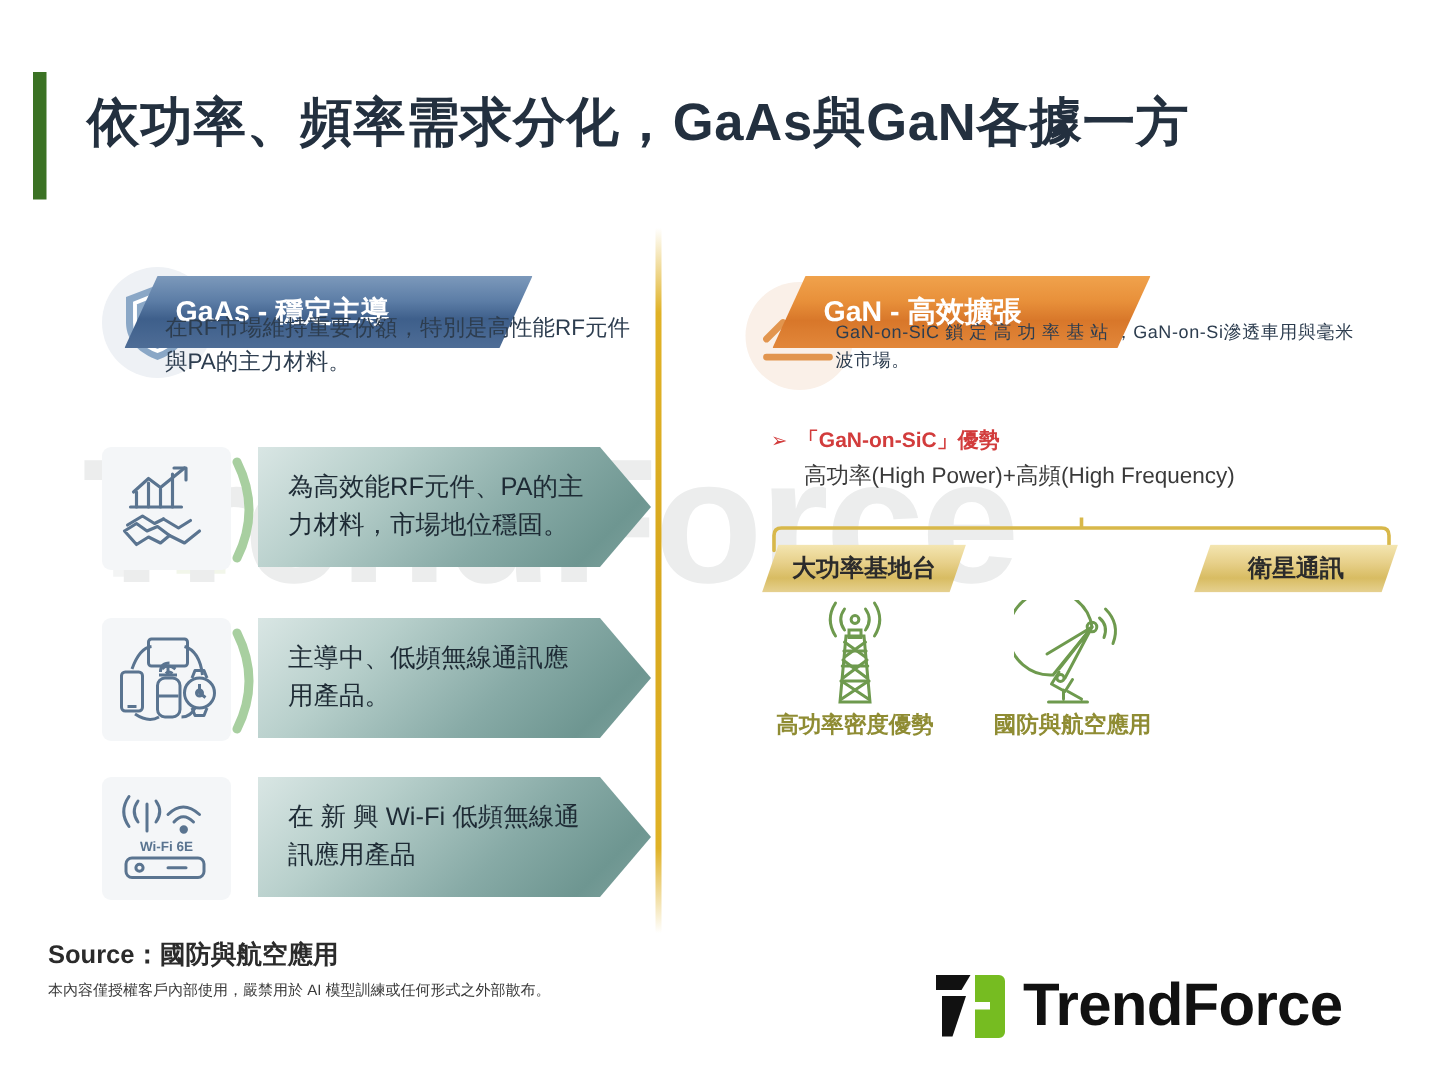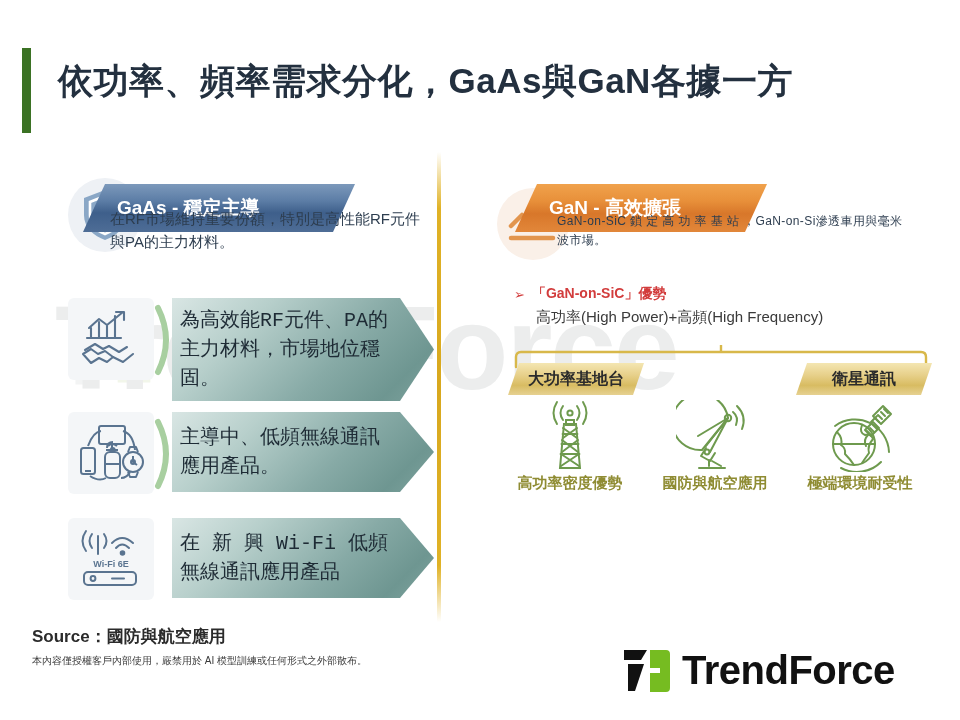--- a/index.html
+++ b/index.html
@@ -83,21 +83,21 @@
     position:absolute;left:86px;top:6px;width:26px;height:72px;z-index:5;
   }
   .chev-box{
     position:absolute;left:104px;top:0;width:262px;min-height:80px;
     background:linear-gradient(135deg,#d9e6e4 0%,#b7cfcb 28%,#87aaa6 62%,#6e9691 85%,#7fa39e 100%);
     clip-path:polygon(0 0,calc(100% - 34px) 0,100% 50%,calc(100% - 34px) 100%,0 100%);
     box-shadow:2px 3px 4px rgba(0,0,0,.18);
     display:flex;align-items:center;
   }
   .chev-txt{
-    padding:8px 44px 8px 8px;font-size:20px;color:#1e2b35;line-height:1.45;font-family:Liberation Mono, monospace;
+    padding:8px 44px 8px 20px;font-size:17px;color:#1e2b35;line-height:1.45;
   }
   .r1{left:68px;top:298px;}
   .r2{left:68px;top:412px;}
   .r3{left:68px;top:518px;}
 
   
   .bullet{position:absolute;left:514px;top:285px;z-index:4;}
   .bullet-hd{
     font-size:14px;font-weight:bold;color:#d23c3c;white-space:nowrap;
     display:flex;align-items:center;gap:7px;
@@ -307,38 +307,20 @@
         <circle cx="52" cy="18" r="3.2"></circle>
         <path d="M57 12 Q63 17 60 25 M61 6 Q71 16 66 29"></path>
         <path d="M30 48 L25 56 L34 61 L39 53"></path>
         <circle cx="31" cy="52" r="2.4"></circle>
         <path d="M33 60 V66 M23 68 H49 M36 61 L45 66"></path>
       </g>
     </svg>
     <div class="feat-cap">國防與航空應用</div>
   </div>
 
-  <div class="feat f3">
-    <svg width="78" height="72" viewBox="0 0 78 72">
-      <g fill="none" stroke="#6e9a4e" stroke-width="2" stroke-linecap="round" stroke-linejoin="round">
-        <circle cx="33" cy="44" r="21"></circle>
-        <path d="M16 32 Q22 38 20 45 Q25 48 24 54 Q29 59 33 65"></path>
-        <path d="M41 25 Q38 33 44 35 Q50 33 52 39 Q46 46 48 53 Q43 60 41 63"></path>
-        <path d="M12 44 H54"></path>
-        <path d="M14 26 A34 34 0 0 1 68 52"></path>
-        <path d="M60 62 A34 34 0 0 1 20 68"></path>
-        <path d="M52 16 L62 6 L70 14 L60 24 Z"></path>
-        <path d="M54 18 L58 22 M57 15 L61 19 M60 12 L64 16 M63 9 L67 13"></path>
-        <path d="M44 30 L52 22 L58 28 L50 36 Z"></path>
-        <path d="M46 31 L50 35 M49 28 L53 32 M52 25 L56 29"></path>
-        <path d="M50 22 L56 16 M47 35 Q42 40 45 46"></path>
-      </g>
-    </svg>
-    <div class="feat-cap">極端環境耐受性</div>
-  </div>
 
   <div class="source">Source：國防與航空應用</div>
   <div class="disclaimer">
     <div>本內容僅授權客戶內部使用，嚴禁用於 AI 模型訓練或任何形式之外部散布。</div>
   </div>
 
   <div class="logo">
     <svg width="52" height="50" viewBox="0 0 52 50">
       <rect x="2" y="2" width="48" height="46" rx="7" fill="#ffffff"></rect>
       <path d="M4 5 L27 5 L21 15 L4 15 Z" fill="#111111"></path>

